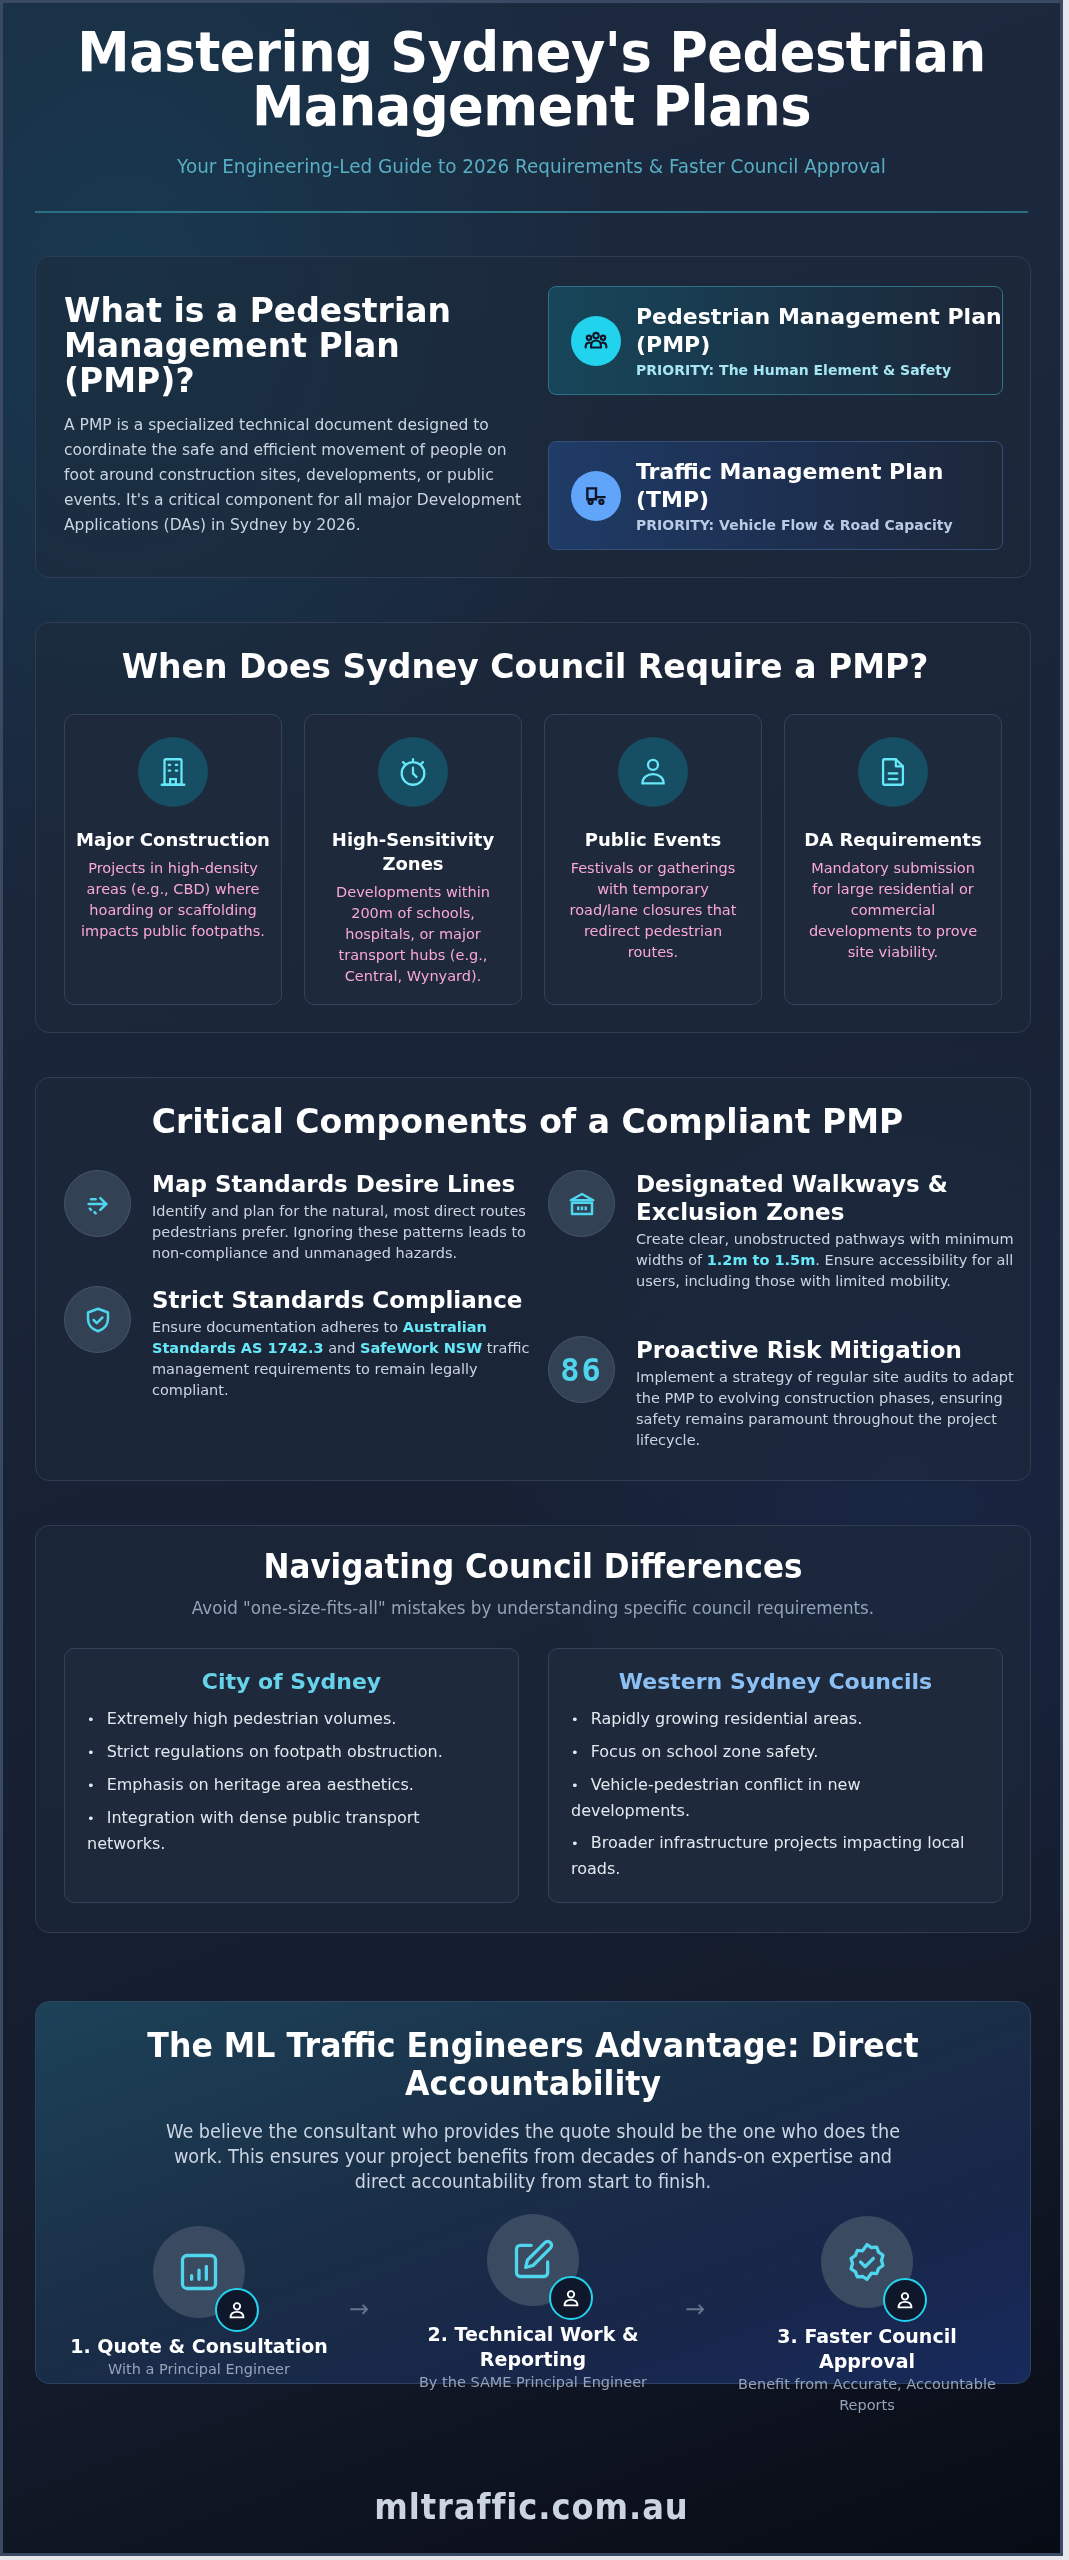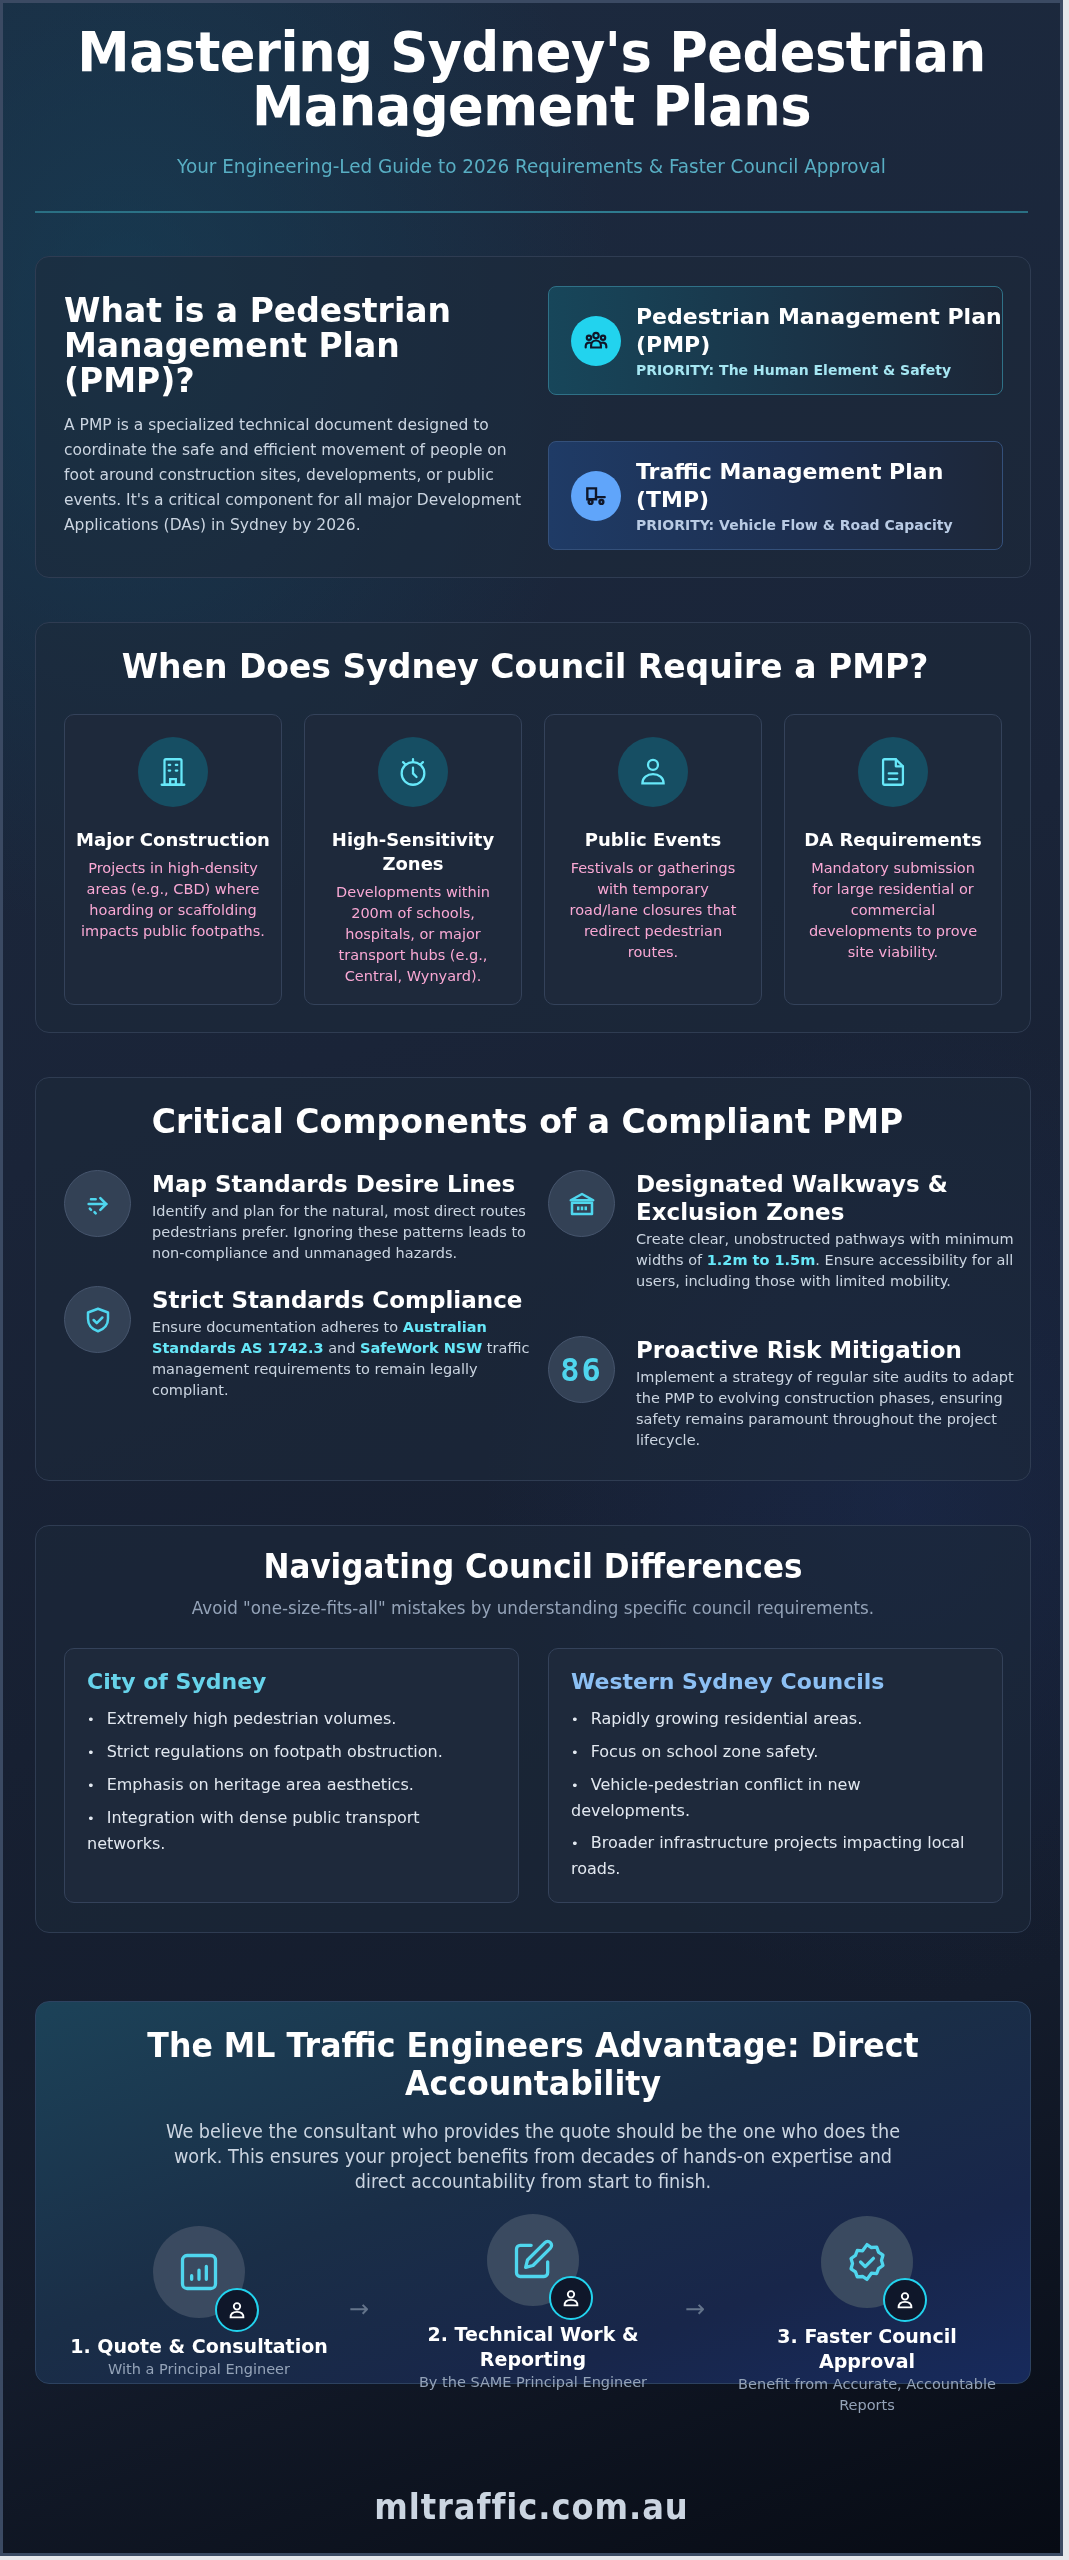--- a/index.html
+++ b/index.html
@@ -78,21 +78,21 @@
   .comp-body { position: absolute; left: 88px; top: 0; width: 380px; }
   .comp-title { font-weight: bold; font-size: 23px; line-height: 28px; color: #fff; }
   .comp-desc { font-size: 14.5px; line-height: 21px; color: #cbd5e1; margin-top: 3px; }
   .hl { color: #67e8f9; font-weight: bold; }
 
   
   #s4 { top: 1522px; height: 408px; }
   #s4 .section-title { position: absolute; left: 0; right: 0; top: 21px; transform: scaleX(0.94); }
   #s4 .section-sub { position: absolute; left: 0; right: 0; top: 71px; text-align: center; font-size: 18px; color: #94a3b8; transform: scaleX(0.93); }
   .council { position: absolute; top: 122px; width: 455px; height: 255px; border: 1px solid #34425a; border-radius: 10px; background: #1e293b; padding: 20px 22px; }
-  .council-title { font-weight: bold; font-size: 22px; margin-bottom: 12px; }
+  .council-title { text-align: center; font-weight: bold; font-size: 22px; margin-bottom: 12px; }
   .council.city .council-title { color: #67d3ea; }
   .council.west .council-title { color: #8cc0f4; }
   .council ul { list-style: none; }
   .council li { font-size: 16px; line-height: 25px; color: #e2e8f0; margin-bottom: 7px; }
   .council li::before { content: "\2022"; font-size: 13px; margin-right: 12px; color: #e2e8f0; }
 
   
   #s5 { top: 1974px; height: 383px; background: linear-gradient(160deg, #1c4258 0%, #1a2e47 45%, #18264a 75%, #172a5c 100%); border-color: #2d4260; margin-top: 24px; }
   #s5 .section-title { position: absolute; left: 0; right: 0; top: 24px; font-size: 34px; line-height: 38px; transform: scaleX(0.93); }
   #s5 .adv-body { position: absolute; left: 100px; right: 100px; top: 117px; text-align: center; font-size: 19px; line-height: 25px; color: #cbd5e1; transform: scaleX(0.93); }

